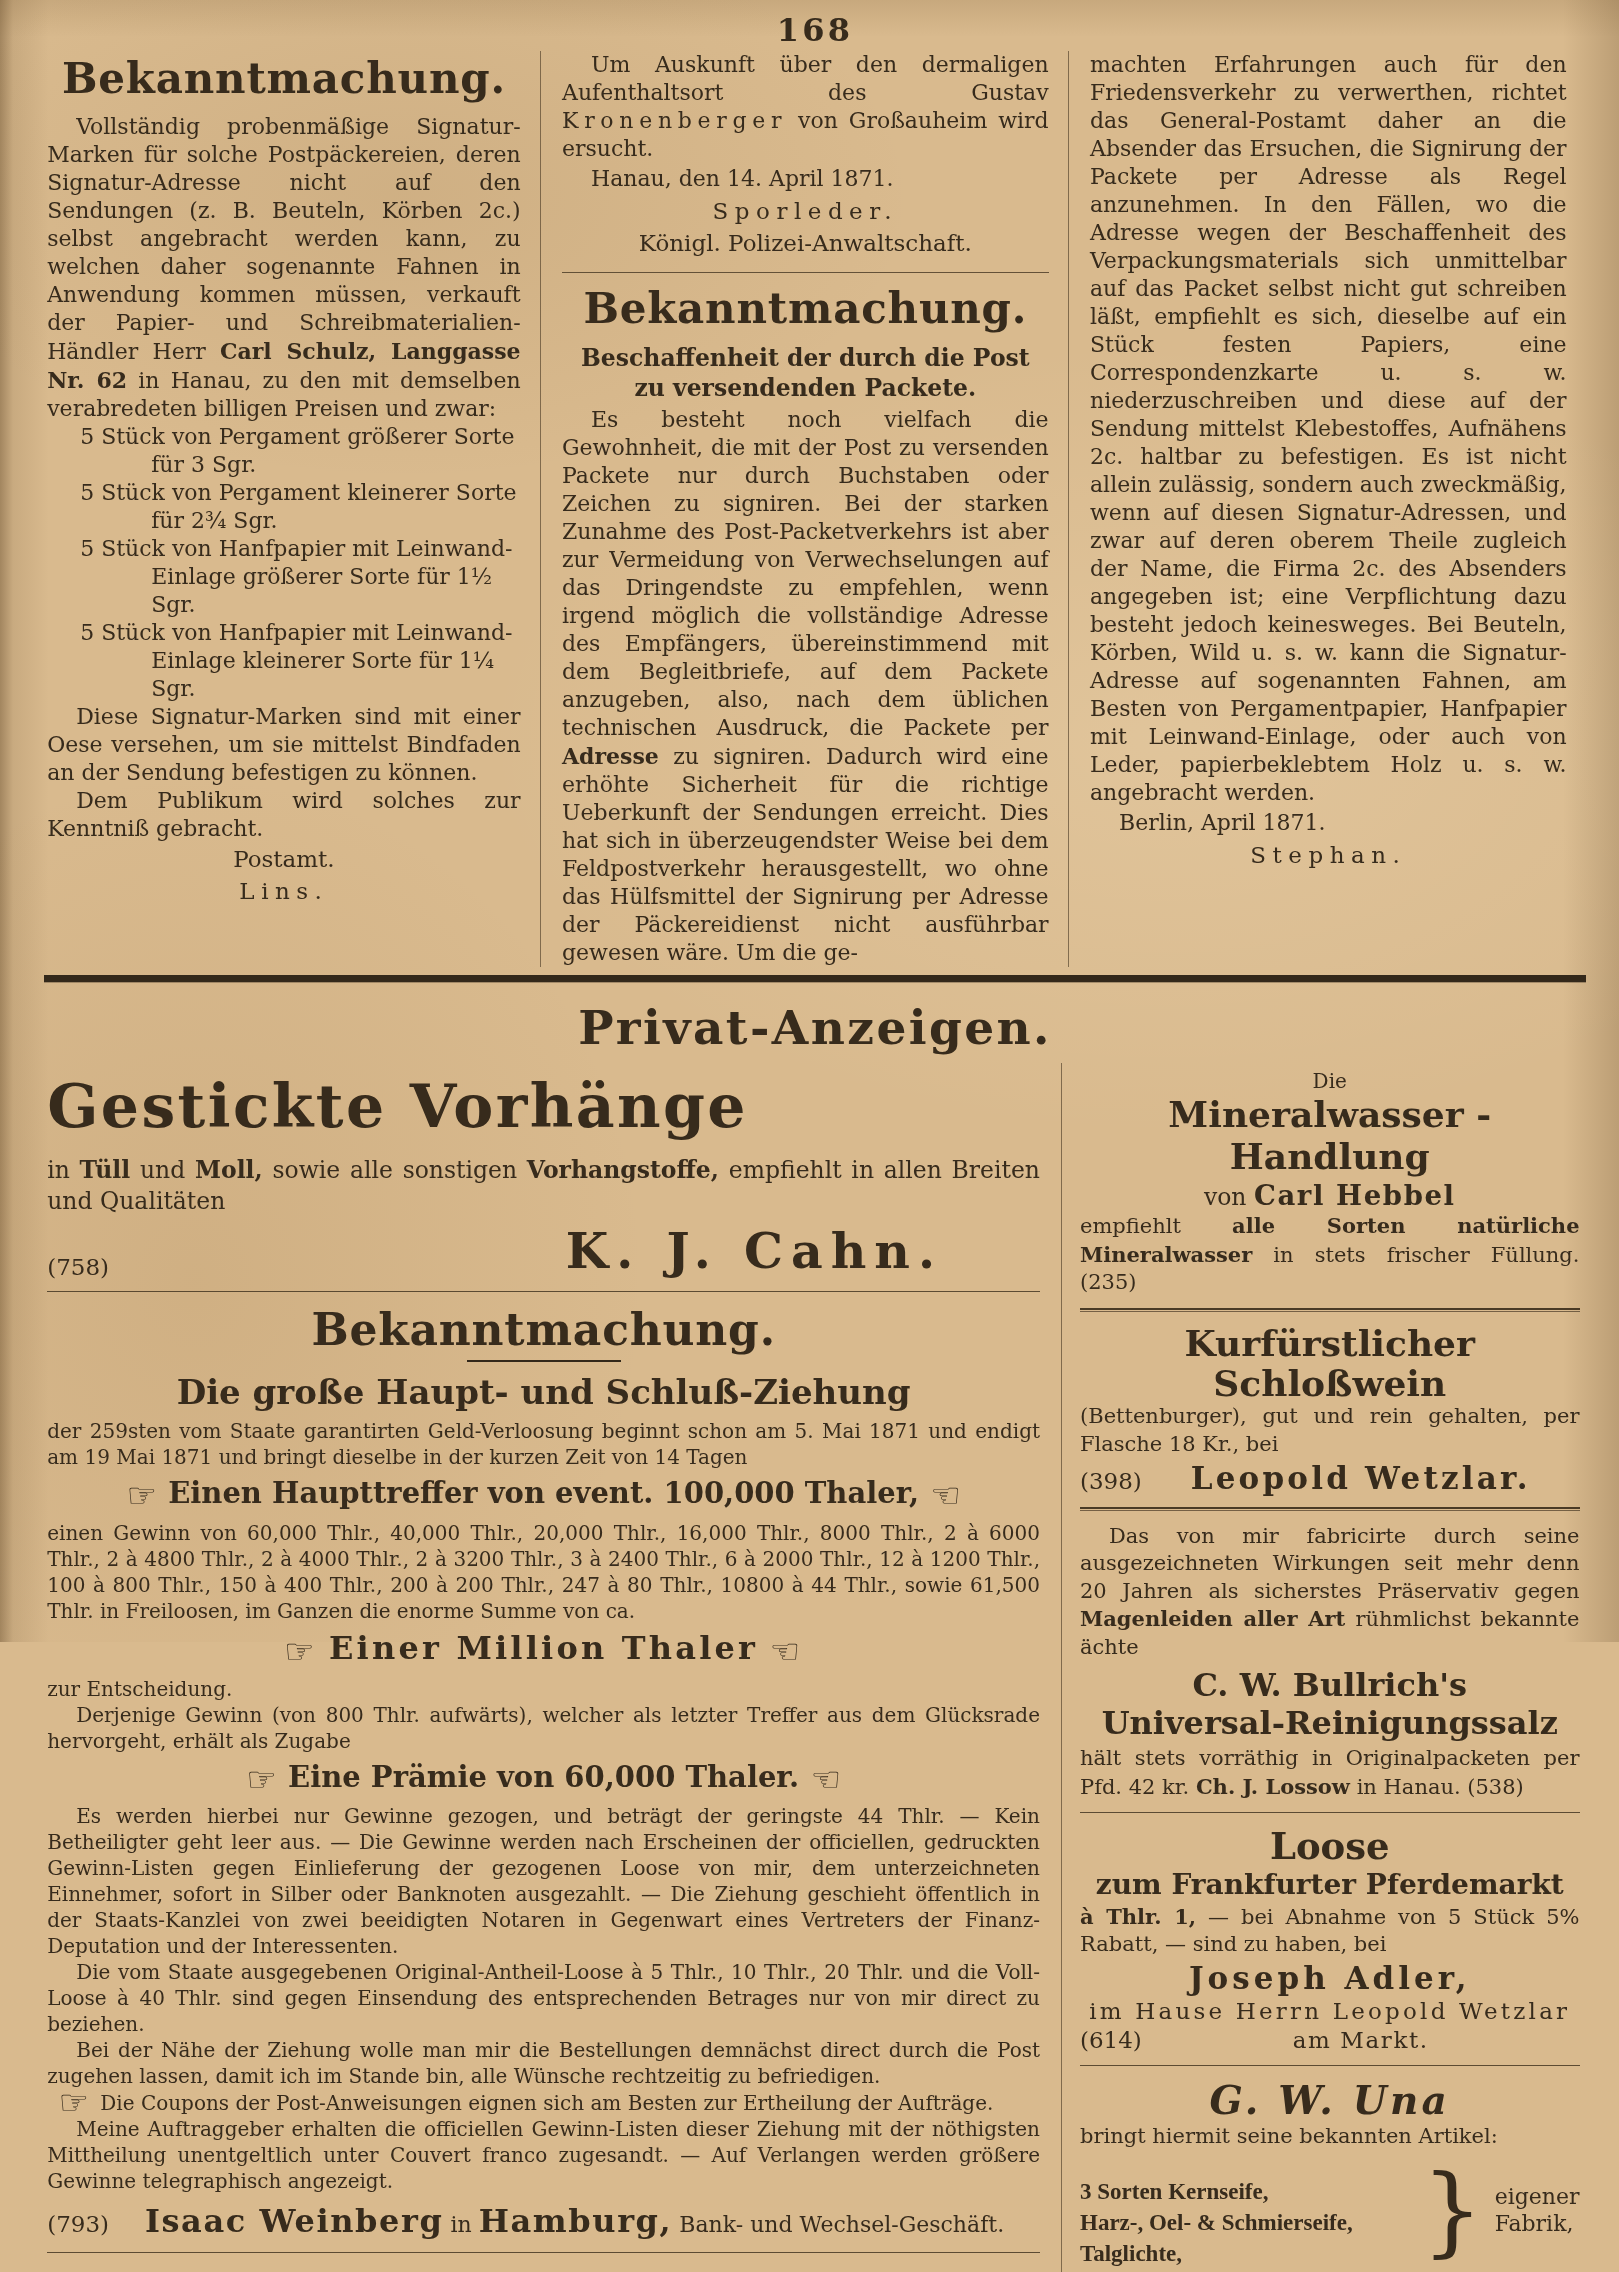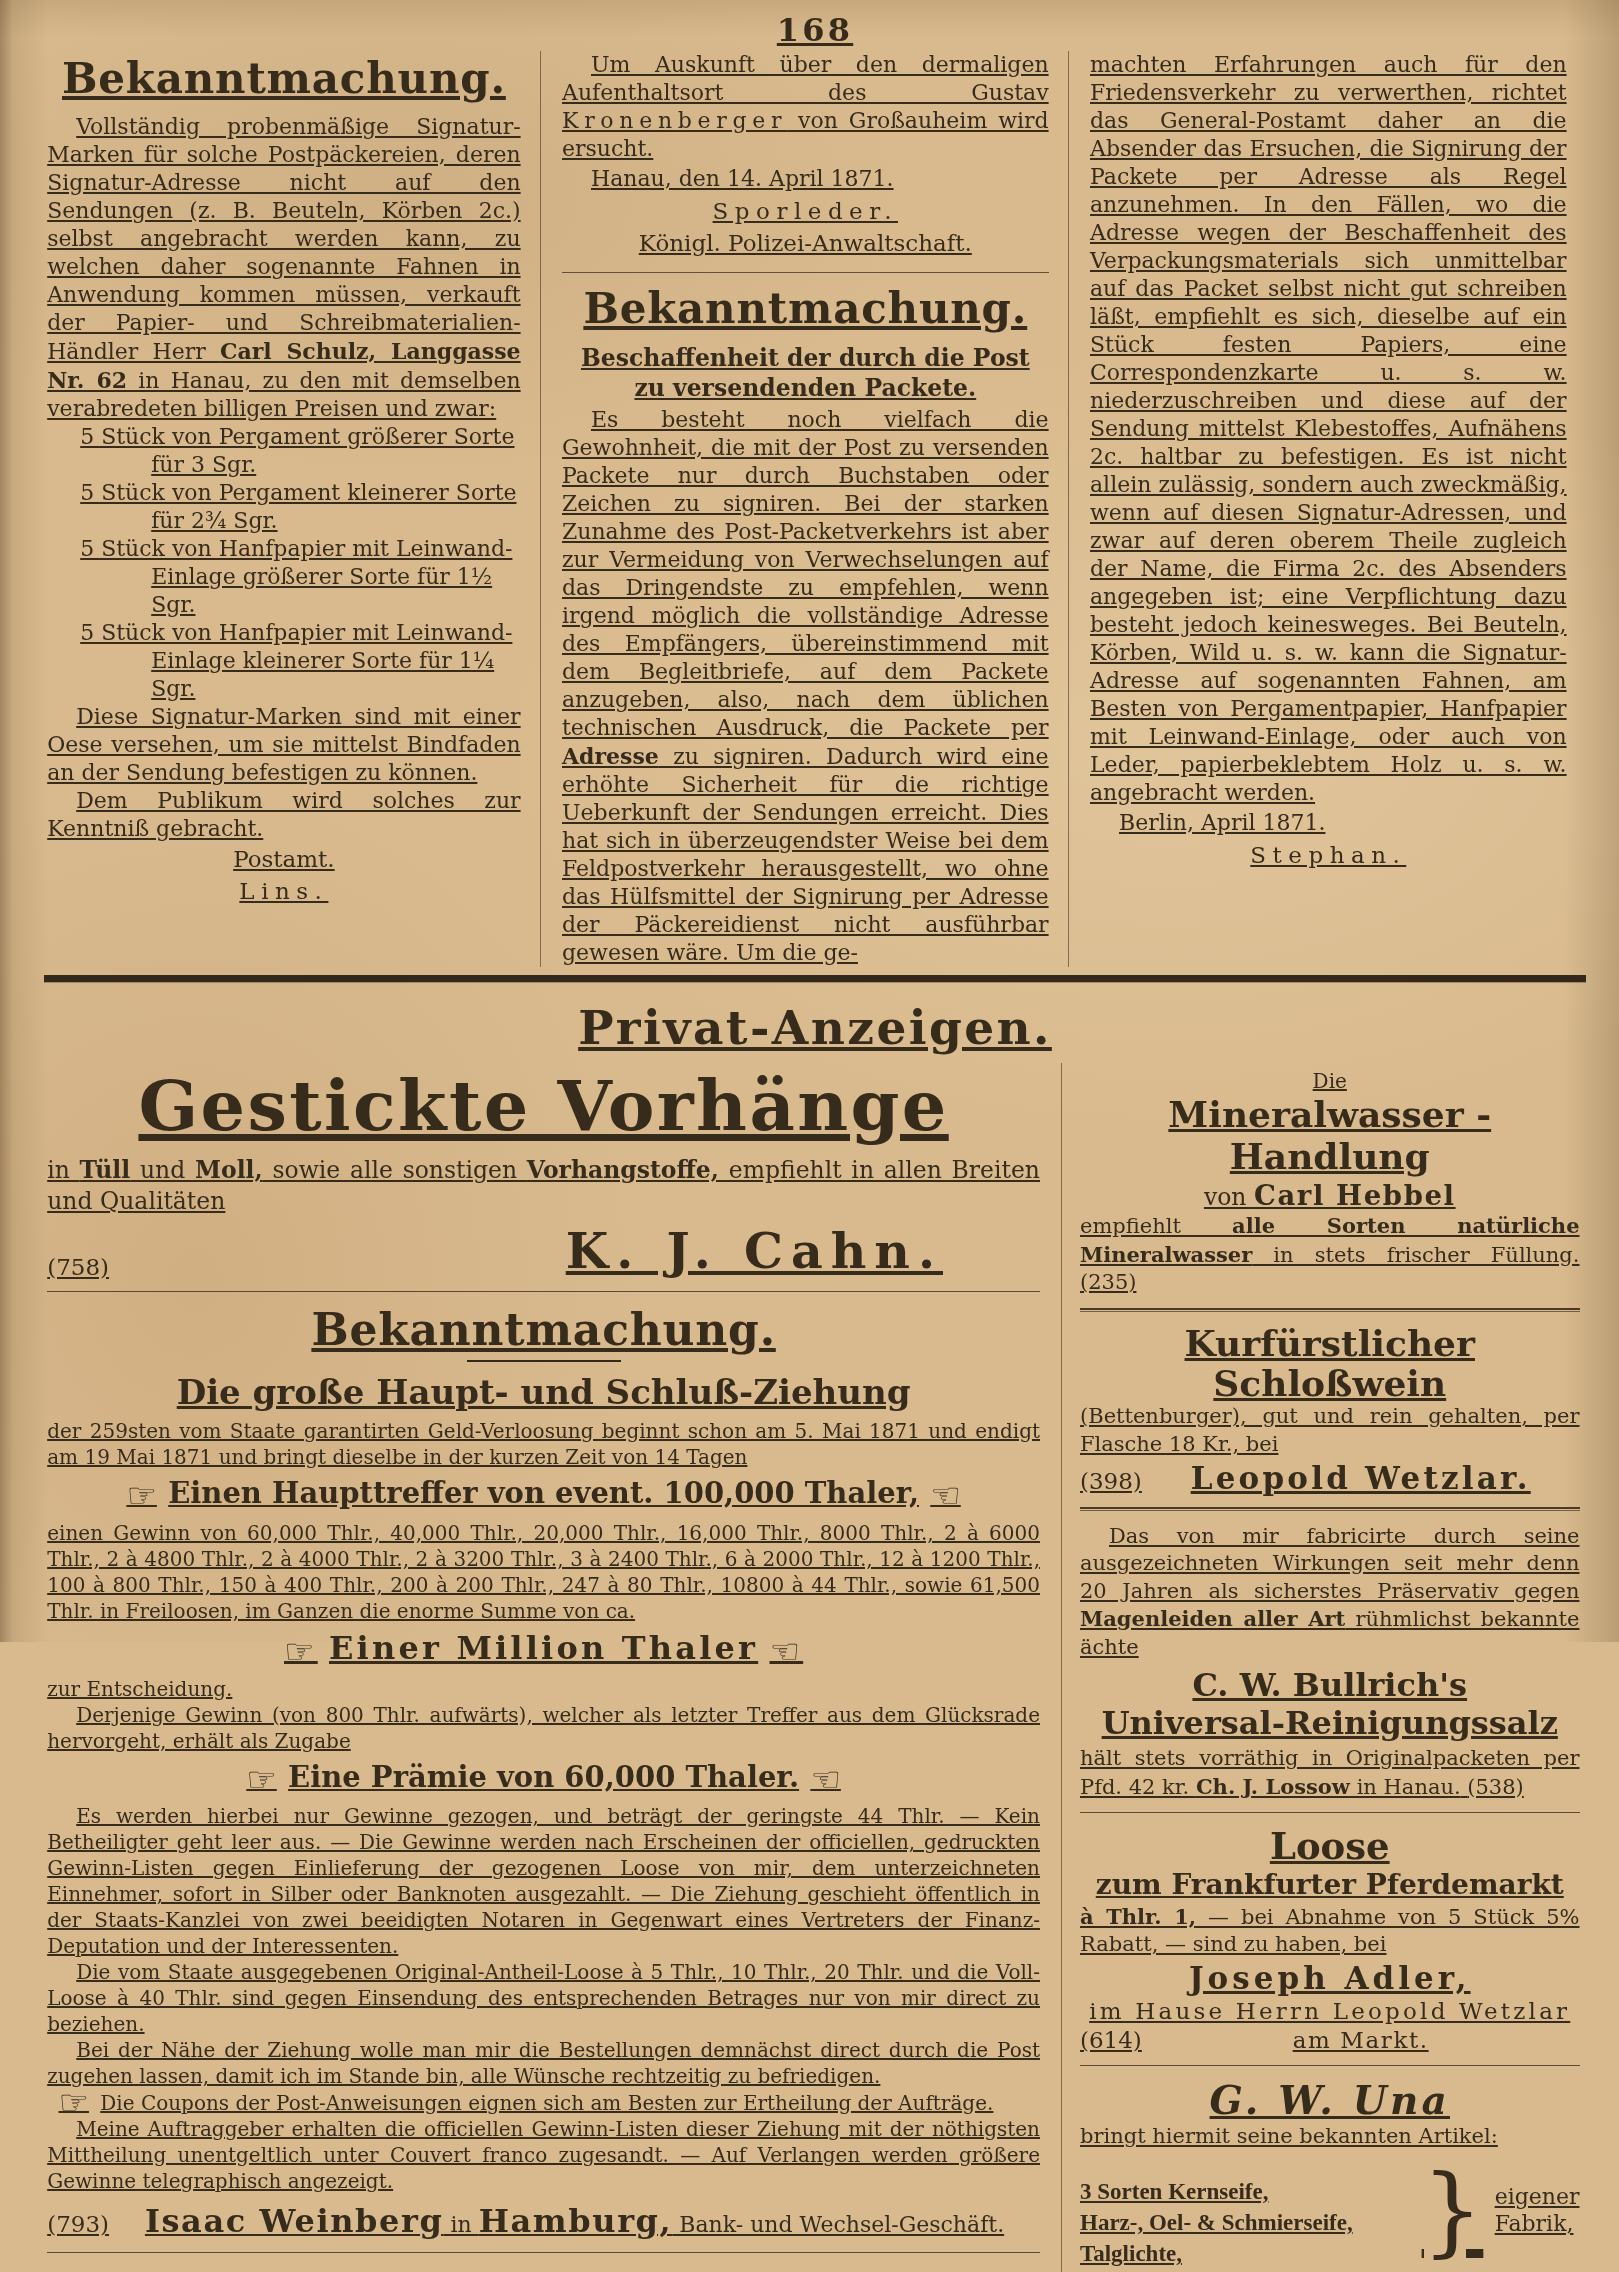--- a/index.html
+++ b/index.html
@@ -13,21 +13,20 @@
   .page {
     position:relative; width:1620px; height:1642px;
     padding:11.3px 34px 0 44px;
     background:
       radial-gradient(ellipse 729px 405px at 25% 12%, rgba(120,85,40,.10), transparent 70%),
       radial-gradient(ellipse 972px 567px at 72% 45%, rgba(255,238,205,.20), transparent 70%),
       radial-gradient(ellipse 648px 729px at 12% 78%, rgba(140,100,50,.12), transparent 70%),
       linear-gradient(90deg, rgba(80,55,25,.40) 0px, rgba(80,55,25,.12) 13px, rgba(0,0,0,0) 49px, rgba(0,0,0,0) 1563px, rgba(80,55,25,.22) 1620px),
       linear-gradient(180deg, rgba(100,70,30,.15) 0px, rgba(0,0,0,0) 37px),
       #d9ba8e;
-    text-decoration: underline;
   }
   .b { font-weight:bold; }
   .sp { letter-spacing:5.7px; }
   .page-number { text-align:center; font-size:32px; font-weight:bold; letter-spacing:3.2px; margin-bottom:1.6px; }
 
   
   .top-grid { display:grid; grid-template-columns:496px 528px 1fr; }
   .tcol { padding:0 19.4px 0 21px; }
   .tcol.first { padding-left:3.2px; }
   .tcol + .tcol { border-left:1.6px solid rgba(55,40,22,.55); }
@@ -45,21 +44,21 @@
 
   
   .privat-head { font-size:47px; font-weight:bold; text-align:center; letter-spacing:2.4px; margin:18px 0 8px; }
   .ads-grid { display:grid; grid-template-columns:1017px 1fr; }
   .ads-left { padding:4.9px 21px 0 3.2px; }
   .ads-right { border-left:1.6px solid rgba(55,40,22,.55); padding:6.5px 6.5px 0 18px; font-size:21px; }
   .adrule { border-top:1.6px solid rgba(50,37,20,.75); margin:11.3px 0; }
   .adrule.dbl { border-top:2.4px solid rgba(50,37,20,.85); border-bottom:0.8px solid rgba(50,37,20,.6); height:4px; }
 
   
-  .cahn-title { font-size:70px; font-weight:bold; text-align:center; letter-spacing:2.4px; line-height:78px; }
+  .cahn-title { font-size:60px; font-weight:bold; letter-spacing:2.4px; line-height:78px; }
   .cahn-line { font-size:23.5px; line-height:31px; margin-top:9.7px; text-align:justify; }
   .cahn-foot { display:flex; justify-content:space-between; align-items:flex-end; margin:4.9px 97px 3.2px 0; }
   .ad-number { font-size:23px; }
   .cahn-sig { font-size:49px; font-weight:bold; letter-spacing:8px; }
 
   
   .lot-title { font-size:44px; font-weight:bold; text-align:center; letter-spacing:0.8px; margin-top:6.5px; }
   .small-rule { width:154px; height:2.4px; background:#33281a; margin:4.9px auto 9.7px; }
   .lot-sub { font-size:34px; font-weight:bold; text-align:center; margin-bottom:6.5px; }
   .lot-p { font-size:20px; line-height:26px; text-align:justify; }

